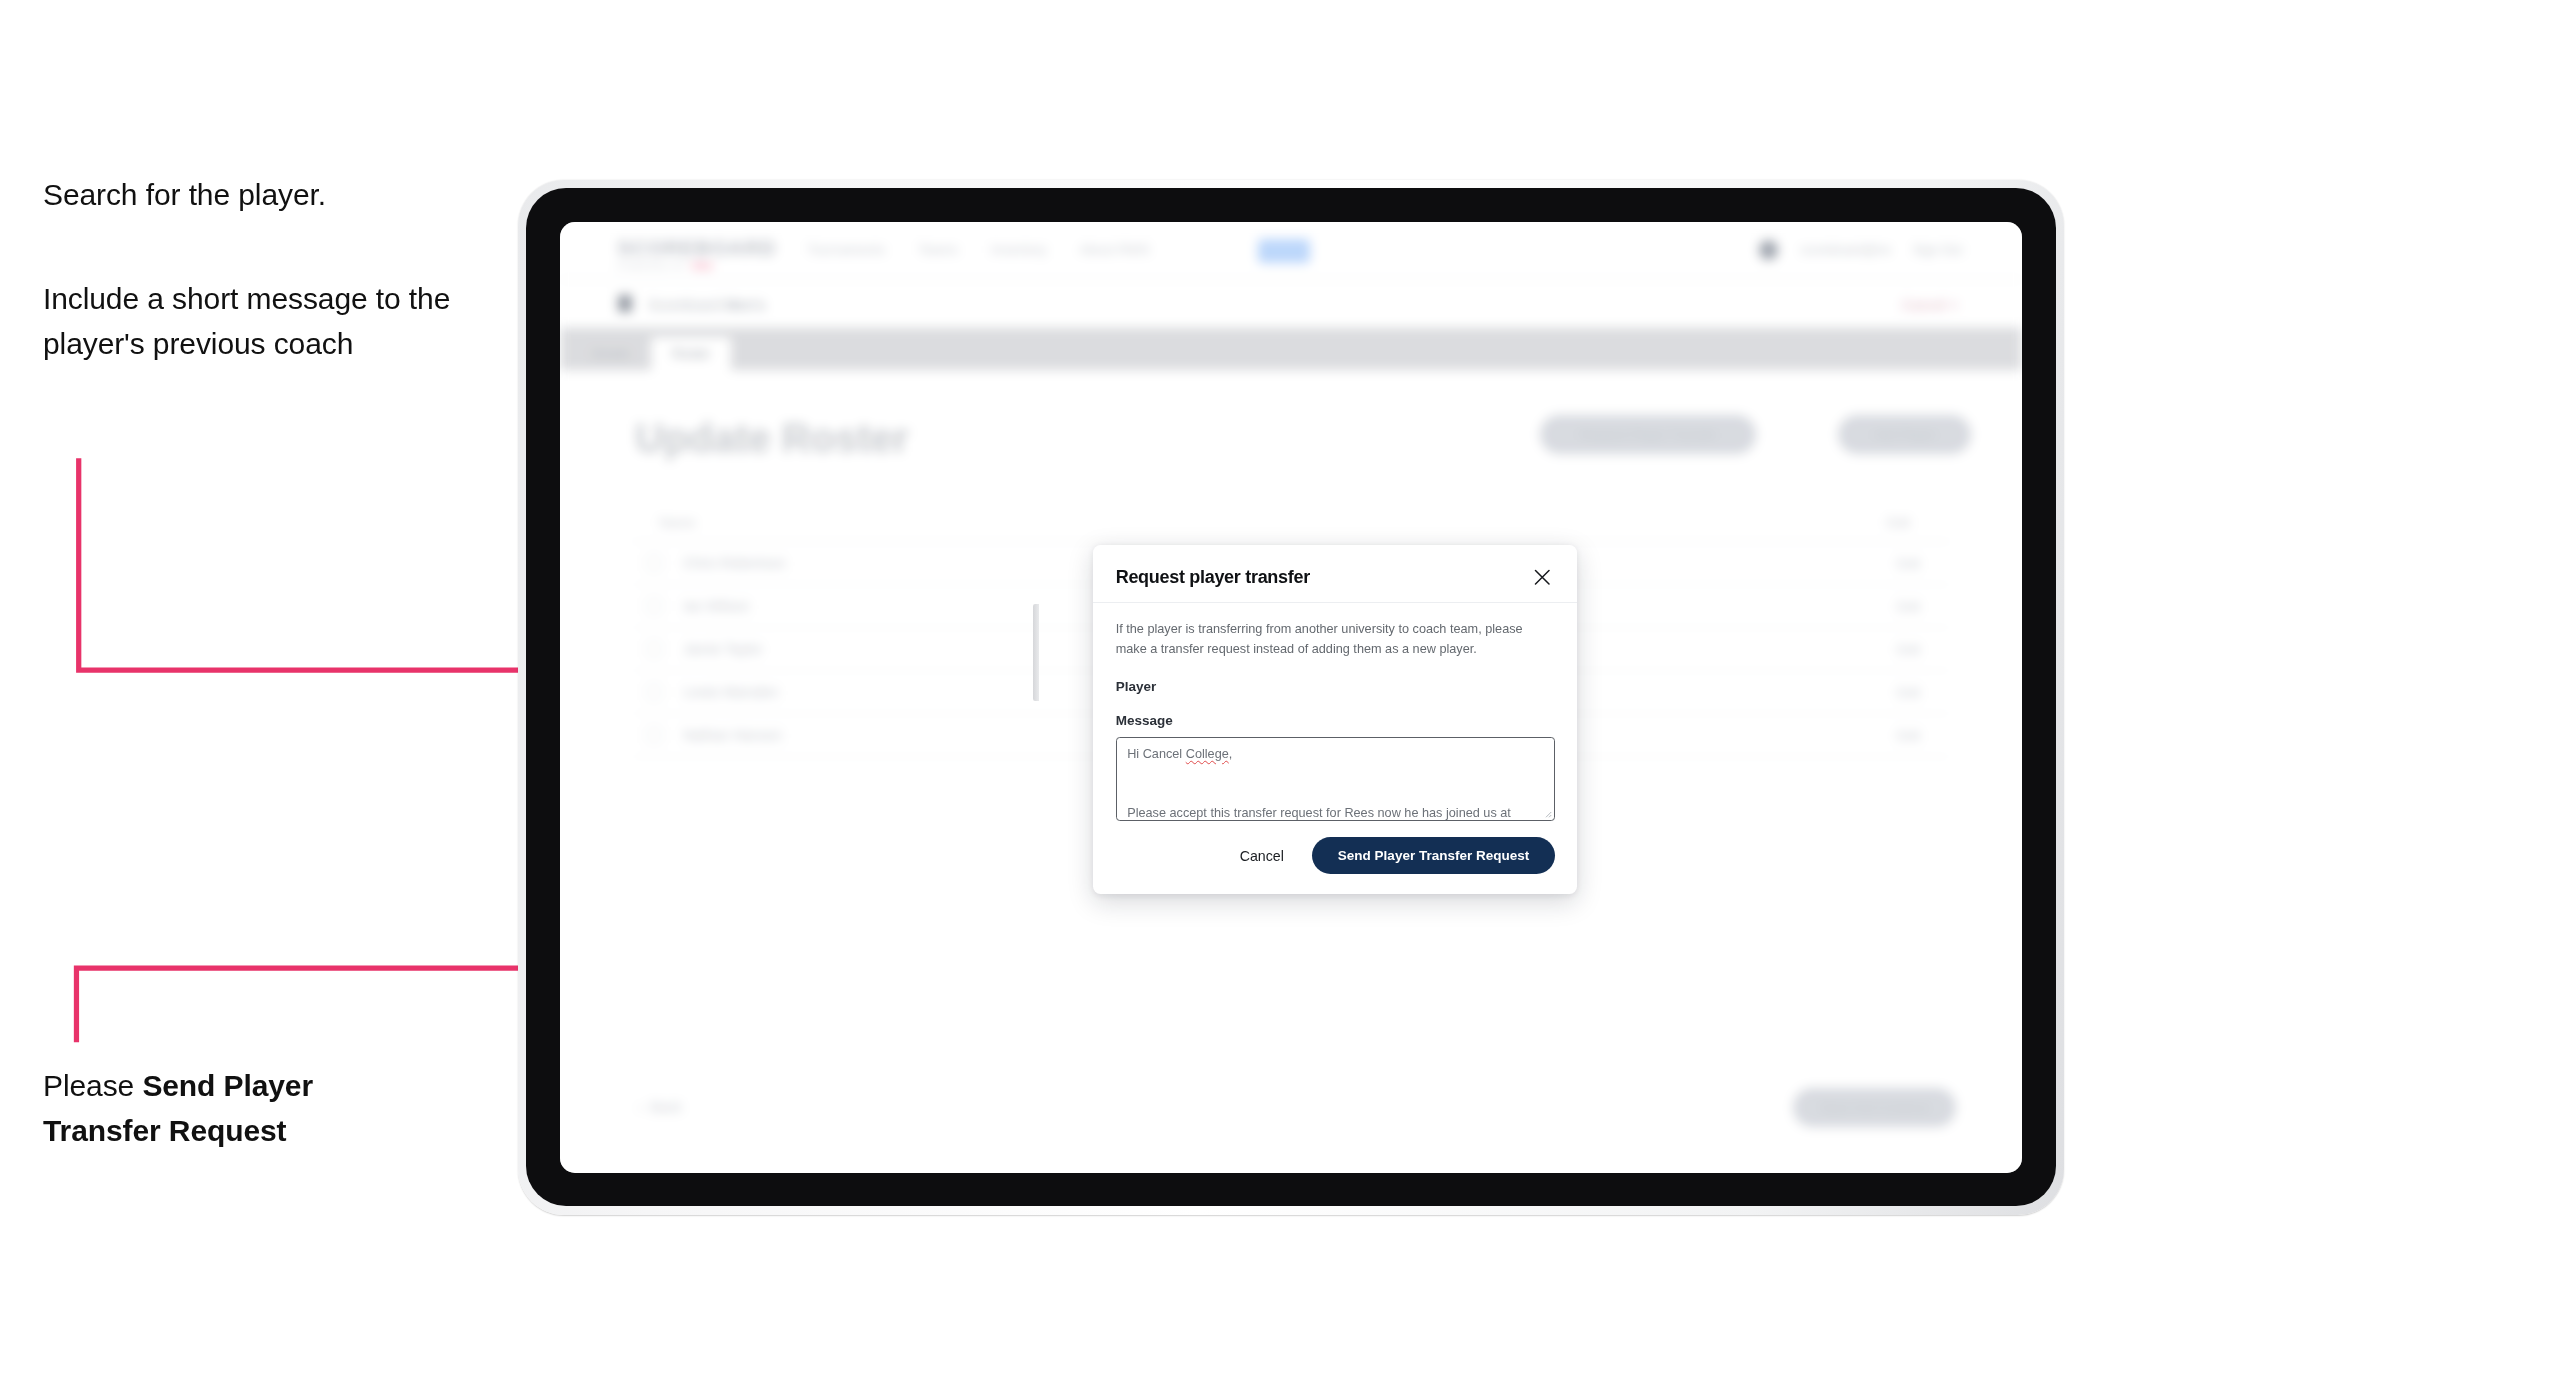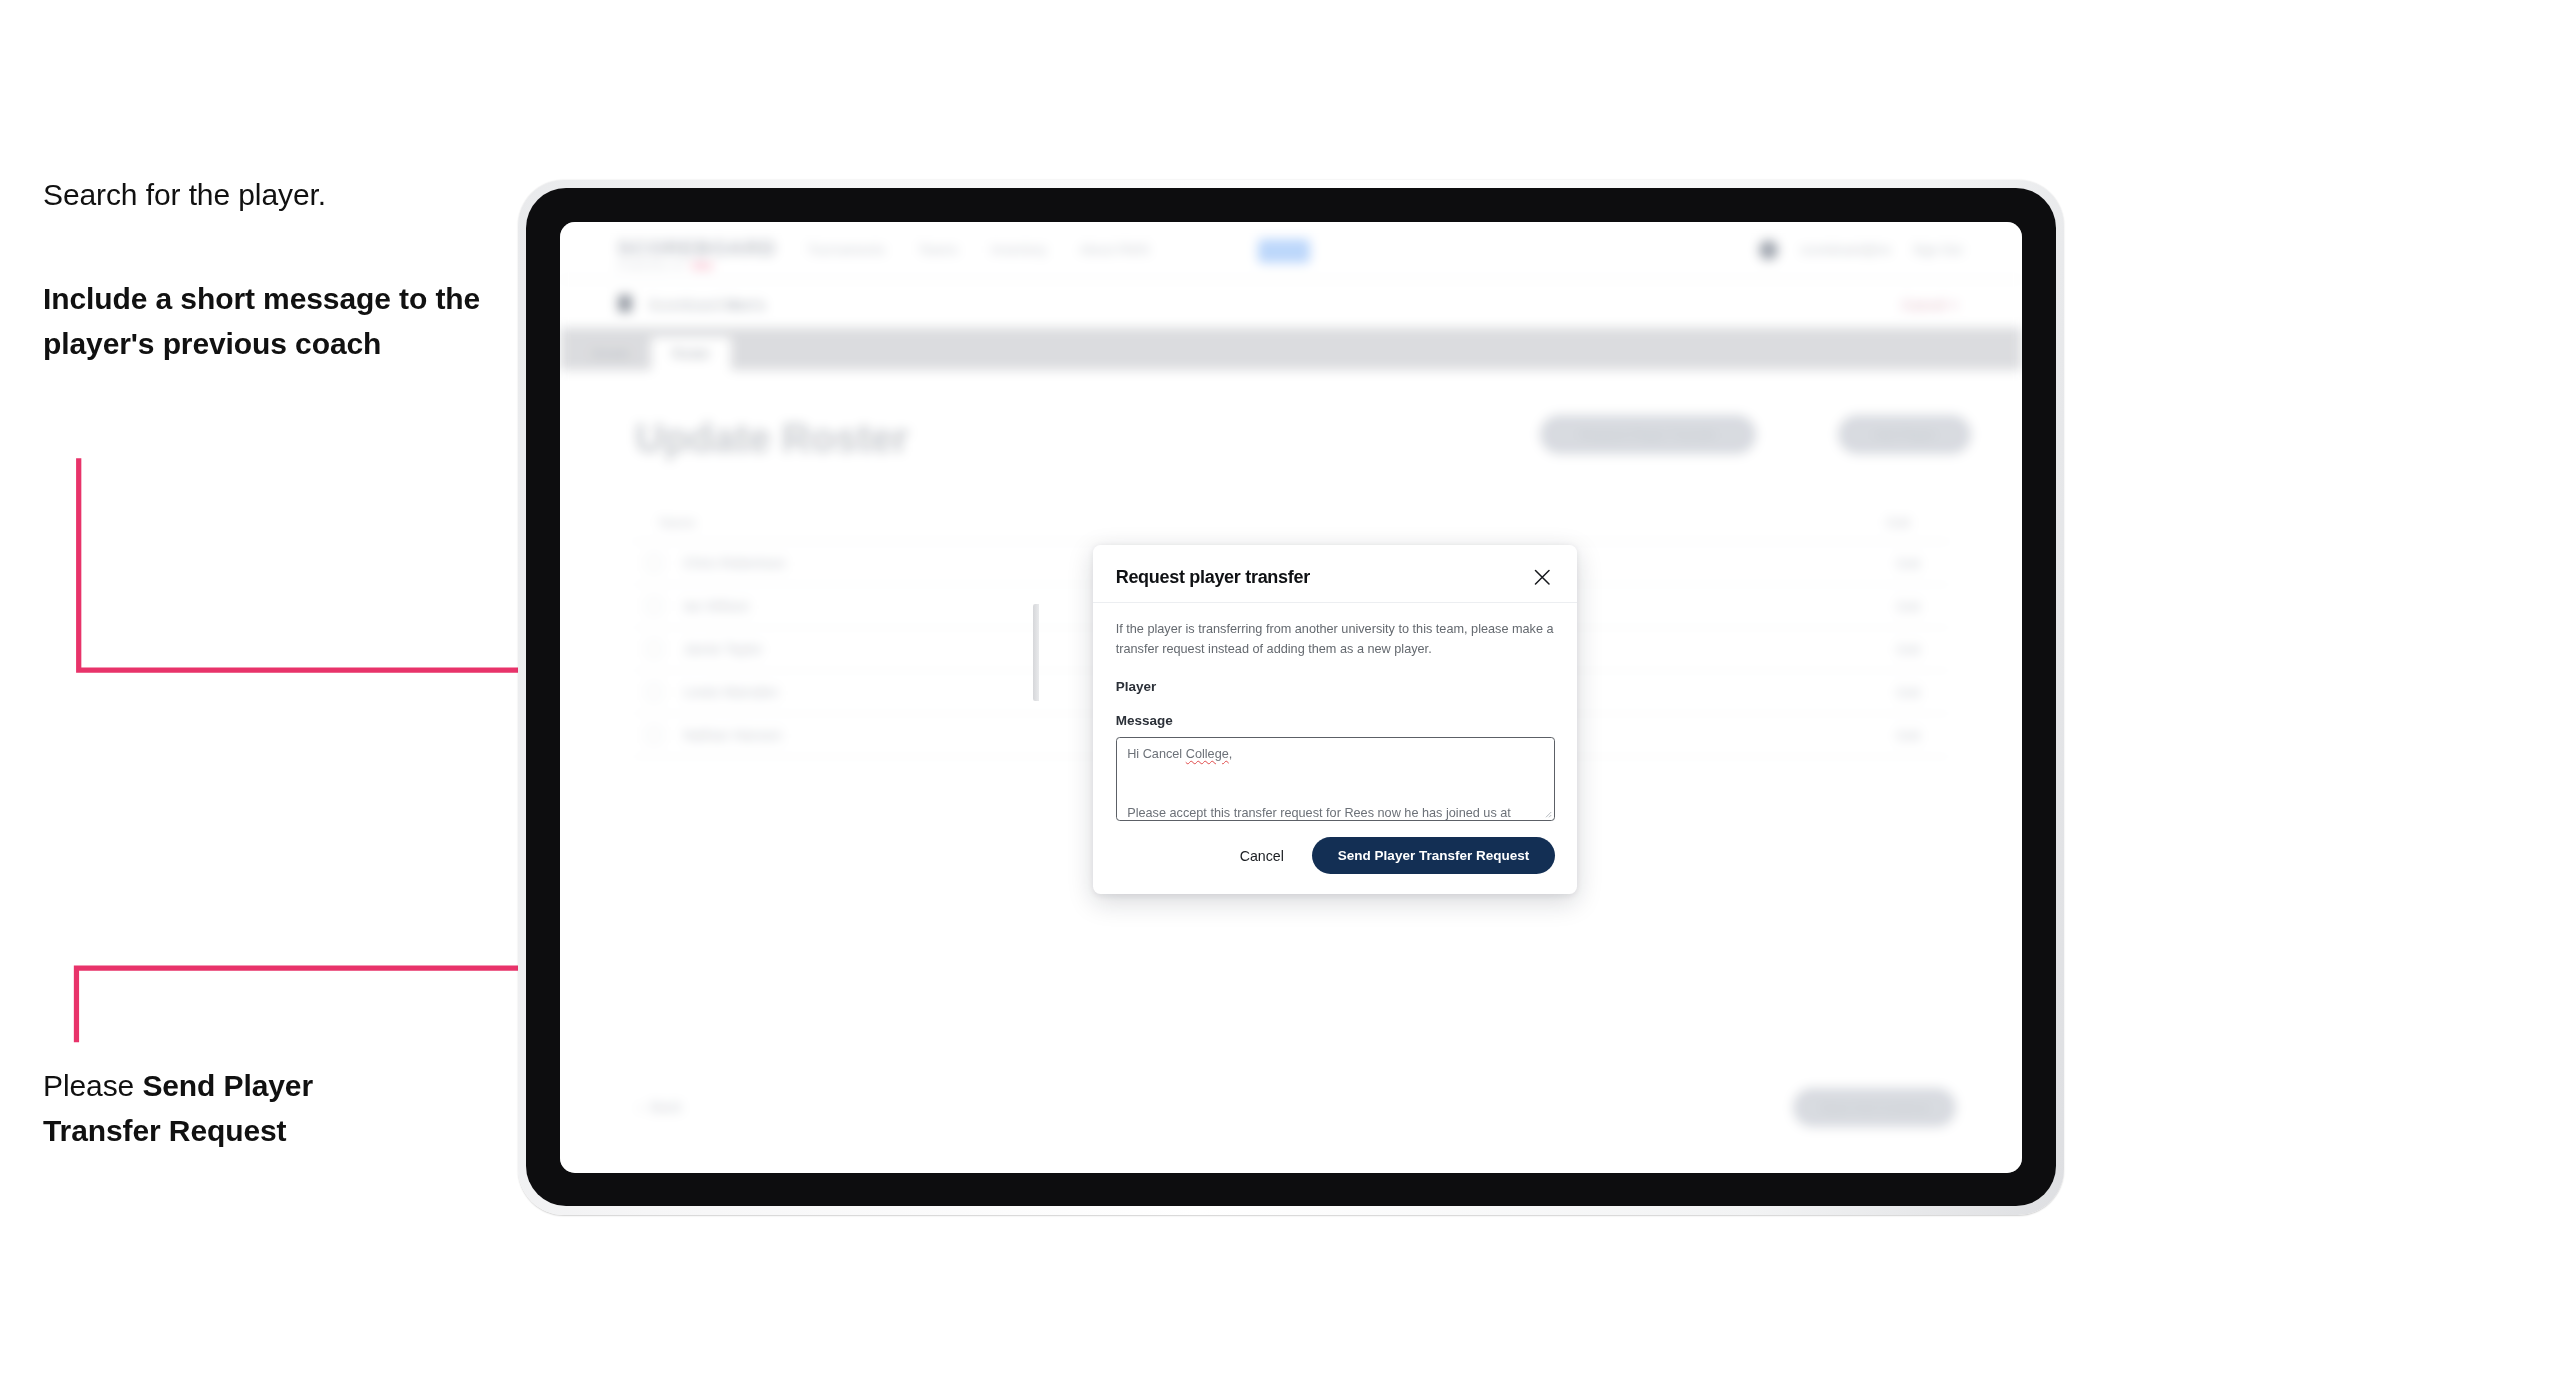--- a/index.html
+++ b/index.html
@@ -13,21 +13,21 @@
 
   
   .annot {
     position: absolute;
     color: #111111;
     font-size: 30px;
     line-height: 1.50;
     letter-spacing: -0.1px;
   }
   #annot-search { left: 43px; top: 172px; width: 479px; }
-  #annot-message { left: 43px; top: 276px; width: 449px; font-weight: bold; }
+  #annot-message { left: 43px; top: 276px; width: 449px; }
   #annot-click { left: 43px; top: 1063px; width: 389px; font-size: 30px; line-height: 1.50; }
   #annot-click b { font-weight: 700; }
 
   
   #arrows { position:absolute; left:0; top:0; width:2576px; height:1386px; pointer-events:none; }
 
   
   #device {
     position: absolute;
     left: 518px; top: 180px;
@@ -296,21 +296,21 @@
             <div class="m-head">
               <div class="m-title">Request player transfer</div>
               <div class="m-close">
                 <svg width="16.5" height="16.5" viewBox="0 0 22 22" aria-hidden="true">
                   <path d="M2 2 L20 20 M20 2 L2 20" stroke="#16181c" stroke-width="2" fill="none" stroke-linecap="round"></path>
                 </svg>
               </div>
             </div>
 
             <div class="m-body">
-              <div class="m-desc">If the player is transferring from another university to this team, please make a transfer request instead of adding them as a new player.</div>
+              <div class="m-desc">If the player is transferring from another university to coach team, please make a transfer request instead of adding them as a new player.</div>
 
               <div class="m-label">Player</div>
 
               <div class="m-label">Message</div>
               <div class="m-textarea"><span>Hi Cancel </span><span class="ta-underline">College</span><span>,</span>
 <br><br><span>Please accept this transfer request for Rees now he has joined us at Scoreboard College</span><svg class="ta-grip" viewBox="0 0 12 12">
                     <path d="M11 4 L4 11 M11 8 L8 11" stroke="#9aa0a8" stroke-width="1" fill="none"></path>
                   </svg></div>
             </div>
 

